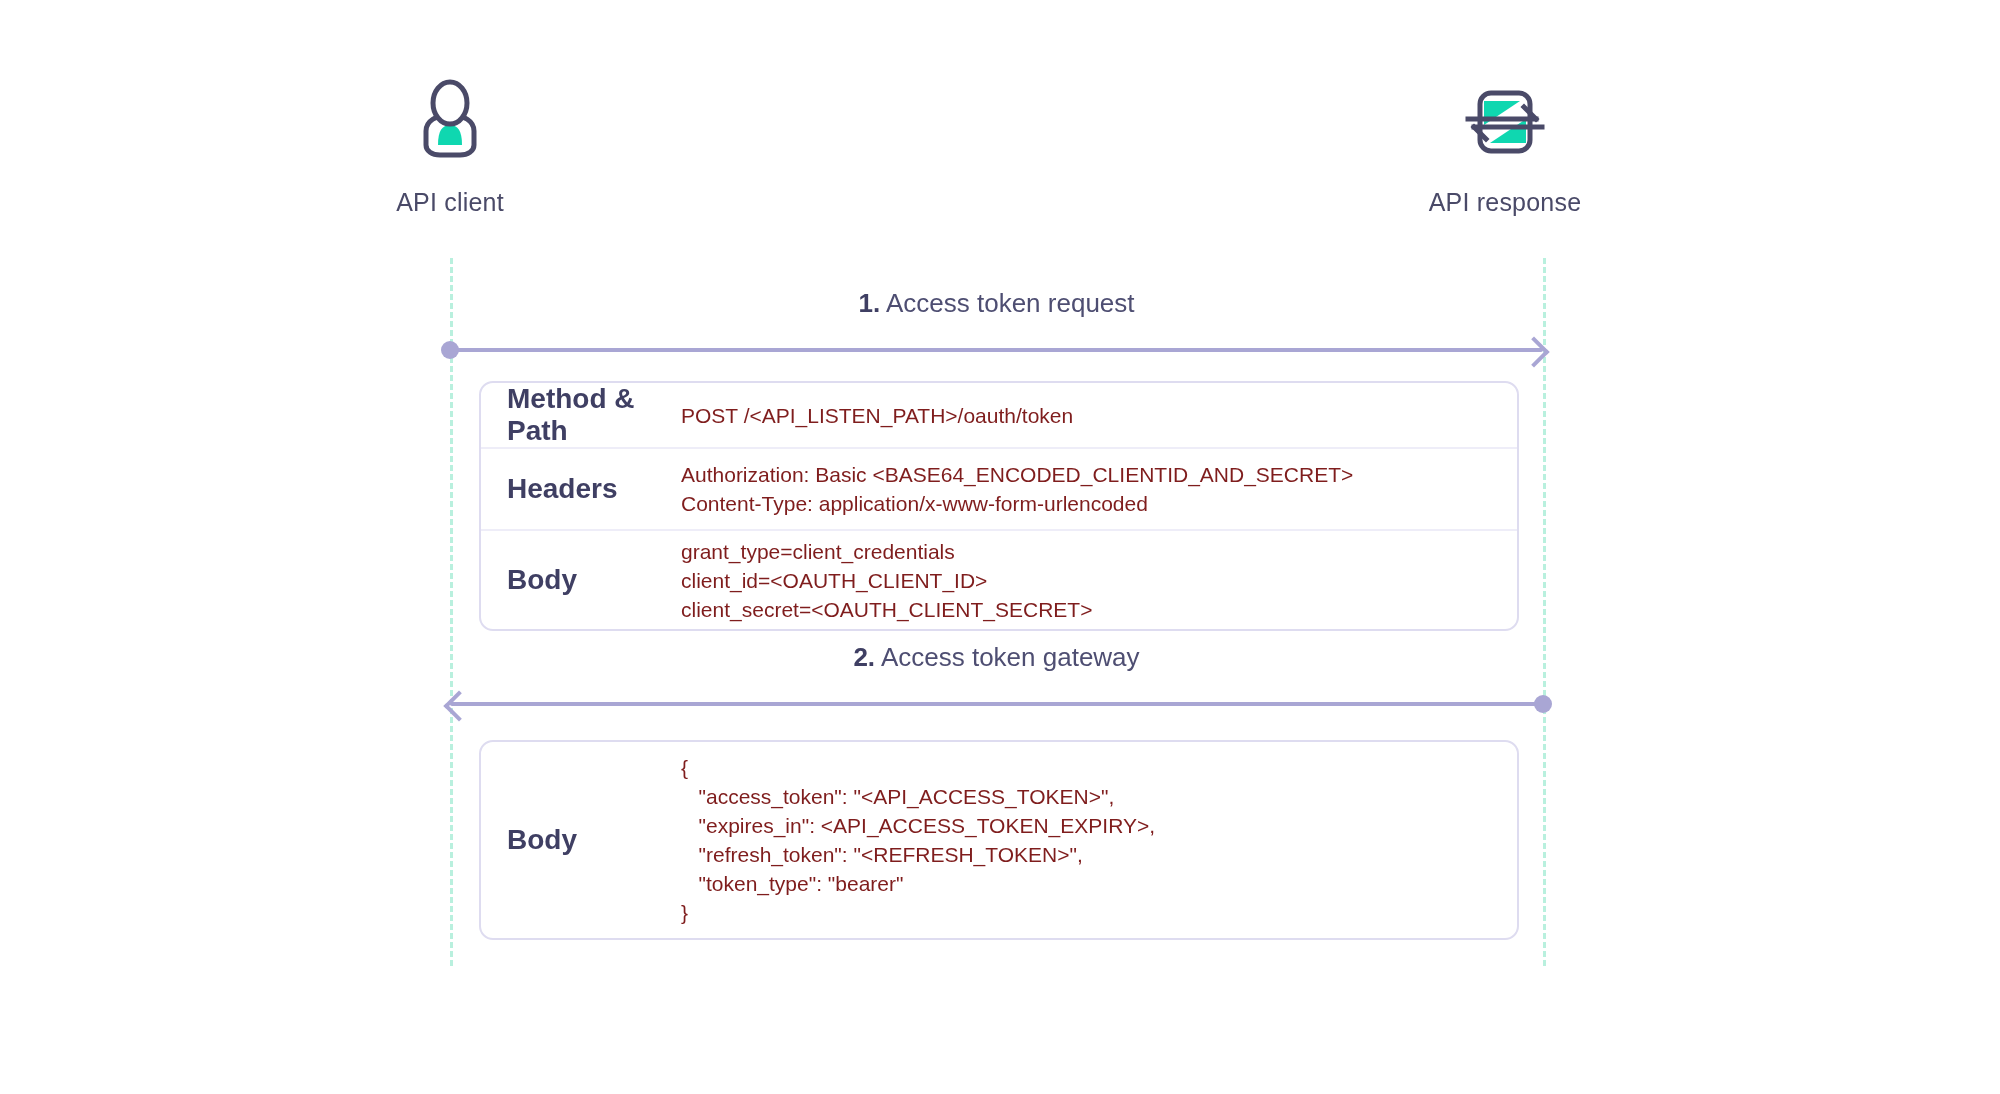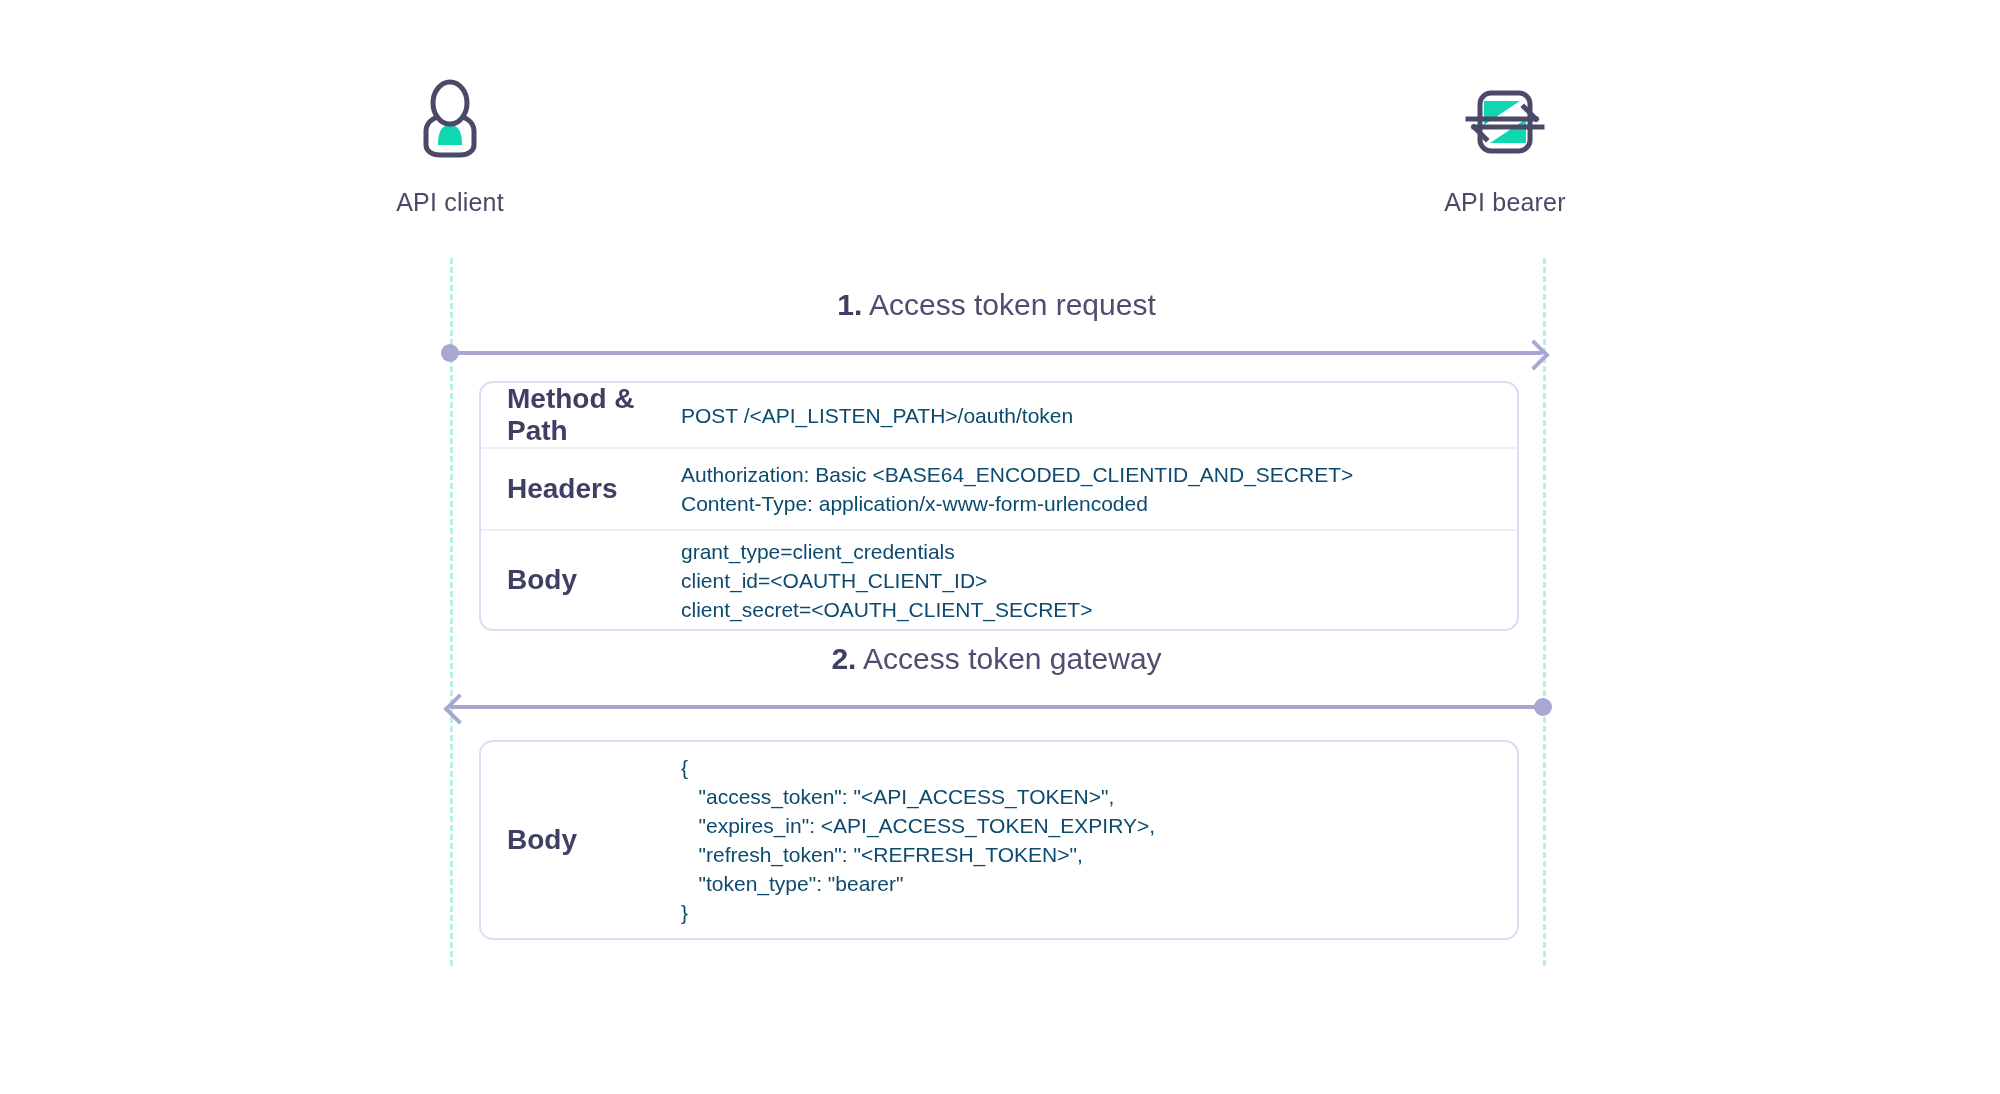--- a/index.html
+++ b/index.html
@@ -58,21 +58,21 @@
   .message {
     position: absolute;
     left: 450px;
     width: 1093px;
   }
   .msg-1 { top: 288px; }
   .msg-2 { top: 642px; }
 
   .msg-label {
     text-align: center;
-    font-size: 30px;
+    font-size: 26px;
     color: #4e4e72;
     white-space: nowrap;
   }
   .msg-label .num {
     font-weight: bold;
     color: #3f3f63;
   }
 
   .arrow-row {
     position: relative;
@@ -143,21 +143,21 @@
     padding-left: 26px;
     box-sizing: border-box;
     font-size: 28px;
     font-weight: bold;
     color: #3f3f63;
   }
   .row-value {
     flex: 1;
     padding-right: 20px;
     font-size: 21px;
-    color: #0c4a6e;
+    color: #7f1d1d;
     line-height: 29px;
   }
   .row-value .vline { display: block; white-space: pre; }
 
   .row-method { min-height: 62px; }
   .row-headers { min-height: 82px; }
   .row-body { min-height: 100px; }
   .row-json { min-height: 196px; }
 
   
@@ -184,21 +184,21 @@
       <svg class="svg-icon" width="86" height="86" viewBox="0 0 86 86">
         <path d="M22 22 L58 22 L22 46 Z" fill="#0fd7b0"></path>
         <path d="M64 64 L28 64 L64 40 Z" fill="#0fd7b0"></path>
         <rect x="18" y="14" width="50" height="58" rx="11" ry="11" fill="none" stroke="#4a4a68" stroke-width="5"></rect>
         <path d="M6 40 L74 40" stroke="#4a4a68" stroke-width="5" stroke-linecap="square"></path>
         <path d="M62 28 L74 40" stroke="#4a4a68" stroke-width="5" stroke-linecap="square"></path>
         <path d="M80 48 L12 48" stroke="#4a4a68" stroke-width="5" stroke-linecap="square"></path>
         <path d="M24 60 L12 48" stroke="#4a4a68" stroke-width="5" stroke-linecap="square"></path>
       </svg>
     </div>
-    <div class="actor-label">API bearer</div>
+    <div class="actor-label">API response</div>
   </div>
 
   <div class="lifeline lifeline-client"></div>
   <div class="lifeline lifeline-gateway"></div>
 
   <div class="message msg-1">
     <div class="msg-label">
       <span class="num">1.</span>
       <span>Access token request</span>
     </div>

